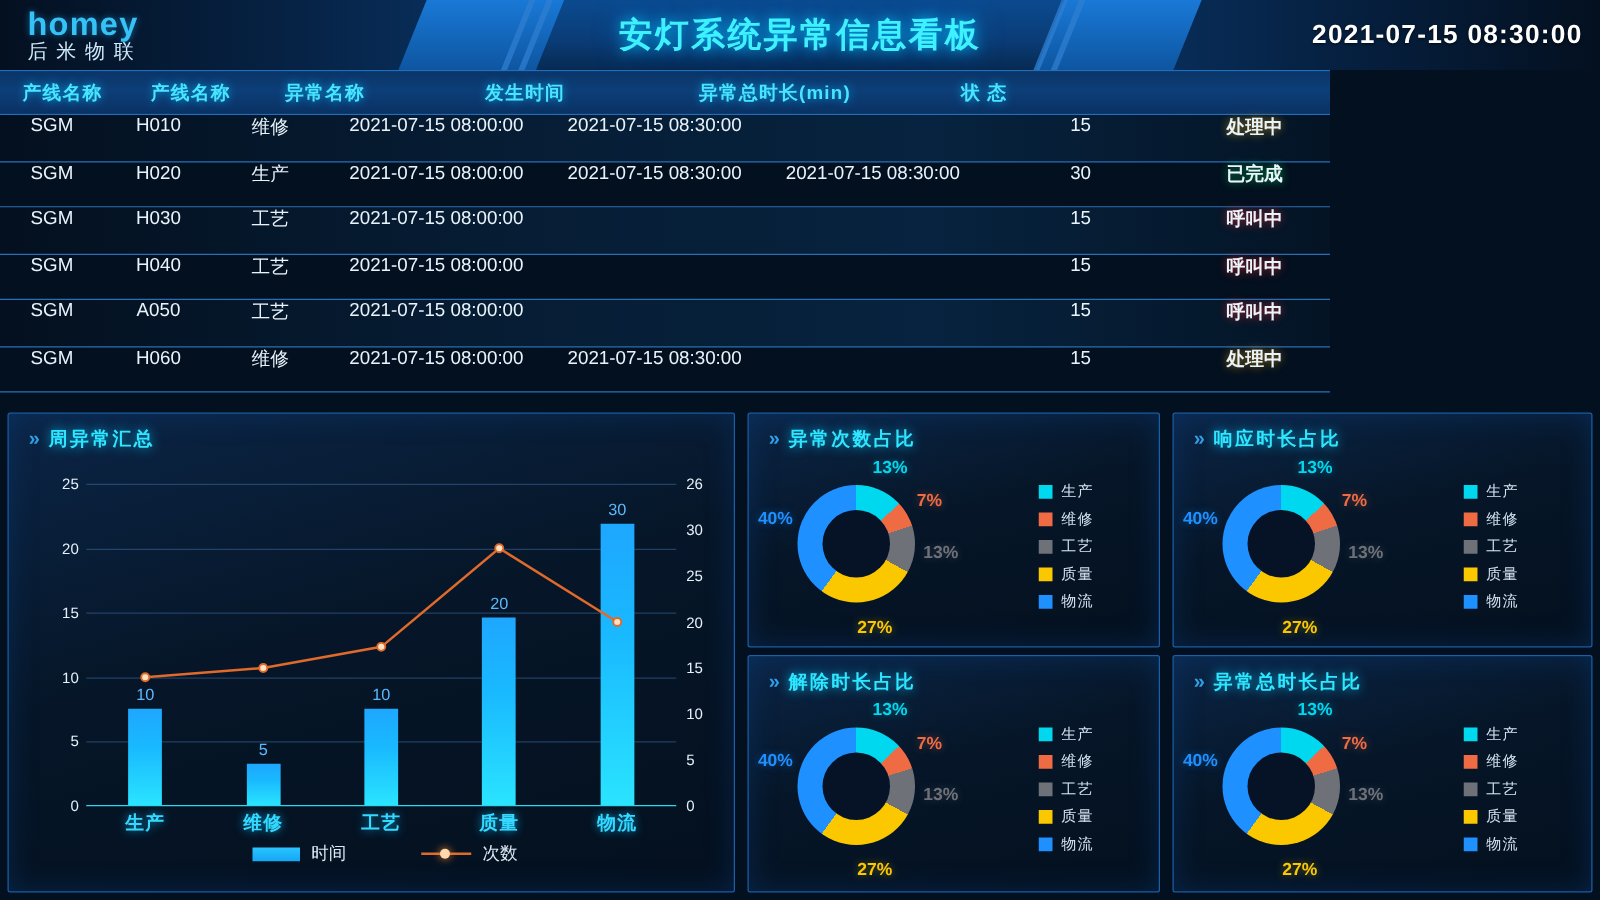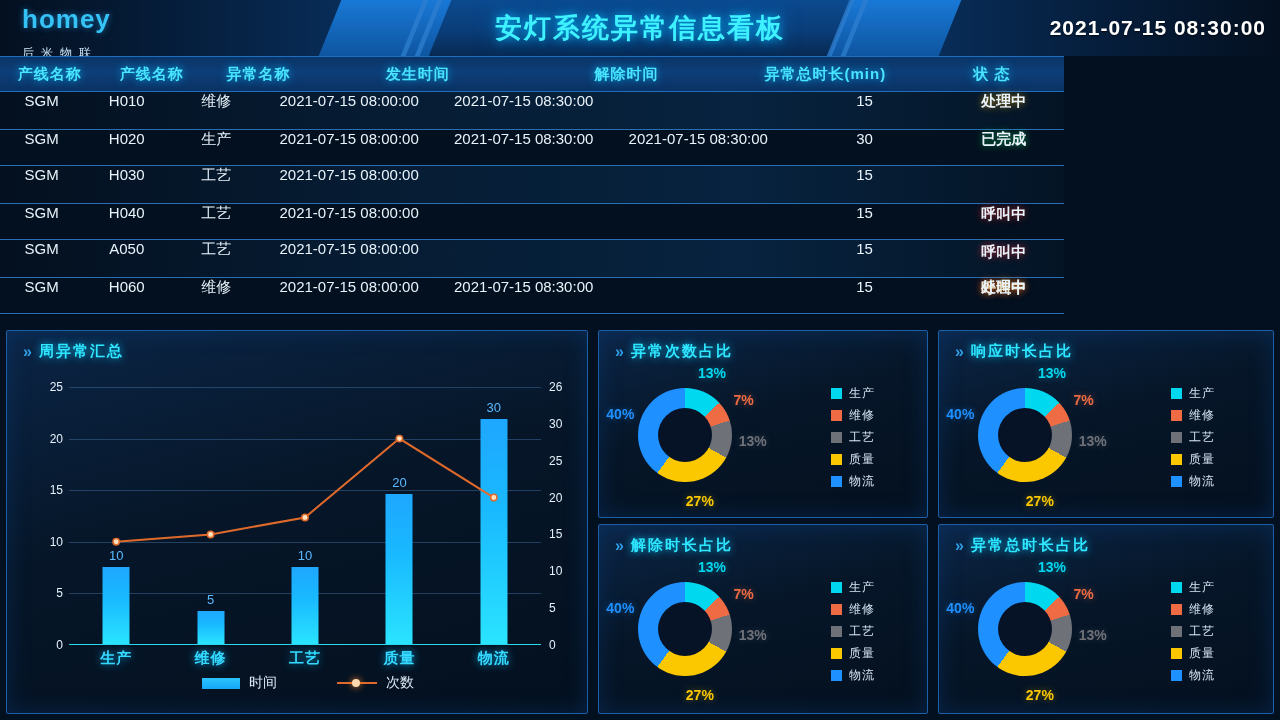--- a/index.html
+++ b/index.html
@@ -27,21 +27,21 @@
     font-size: 27px; font-weight: bold; letter-spacing: 2px;
     color: #3ff0ff; text-shadow: 0 0 10px rgba(0,200,255,.85), 0 0 22px rgba(0,150,255,.55);
     z-index: 6;
   }
   .hdr-logo { position: absolute; left: 22px; top: 6px; z-index: 7; }
   .hdr-logo .brand {
     font-size: 26px; font-weight: 600; color: #35c3f5; letter-spacing: 1px; line-height: 26px;
     text-shadow: 0 0 6px rgba(30,160,240,.6);
   }
   .hdr-logo .sub {
-    font-size: 12px; color: #cfe9fb; letter-spacing: 7px; margin-top: 14px; line-height: 14px;
+    font-size: 16px; color: #cfe9fb; letter-spacing: 7px; margin-top: 3px; line-height: 14px;
   }
   .hdr-date {
     position: absolute; right: 14px; top: 0; height: 56px; display: flex; align-items: center;
     font-size: 21px; font-weight: bold; color: #ffffff; letter-spacing: 1px; z-index: 7;
     text-shadow: 0 1px 2px rgba(0,0,0,.7);
   }
   .slash { position: absolute; top: -12px; height: 80px; width: 5px; background: #2f7fd0; opacity:.75; }
   .big-para { position: absolute; top: -10px; height: 76px; background: linear-gradient(180deg,#1b7fe0,#0c4f97); }
 
   
@@ -63,21 +63,21 @@
     background: linear-gradient(90deg,#072banana 0%);
     background: linear-gradient(90deg,#061f3a 0%,#0c3straight 2%,#113straight 3%,#0e3f76 50%,#0a2e57 80%,#061f3a 100%);
     border-top: 1px solid #2a6fb5; border-bottom: 1px solid #2a6fb5;
   }
   .trow .cell { color: #e9f3fb; font-size: 15px; text-align: center; }
   .c0 { width: 100px; } .c1 { width: 105px; } .c2 { width: 110px; }
   .c3 { width: 210px; } .c4 { width: 210px; } .c5 { width: 210px; }
   .c6 { width: 190px; } .c7 { width: 145px; }
   .st-processing { color: #ffc20e; font-weight: bold; text-shadow: 0 0 7px rgba(255,180,0,.6); }
   .st-done { color: #21e66a; font-weight: bold; text-shadow: 0 0 7px rgba(0,230,100,.6); }
-  .st-calling { color: #ff2020; font-weight: bold; text-shadow: 0 0 7px rgba(255,40,40,.65); margin-top: 39px; }
+  .st-calling { color: #ff2020; font-weight: bold; text-shadow: 0 0 7px rgba(255,40,40,.65); }
 
   
   .panel {
     position: absolute;
     background: linear-gradient(160deg,#0a2game 0%,#07172d 100%);
     background: linear-gradient(165deg,#0b2546 0%,#061628 45%,#04101f 100%);
     border: 1px solid #1b5fa8;
     border-radius: 2px;
     box-shadow: inset 0 0 22px rgba(12,70,140,.35);
   }
@@ -157,21 +157,20 @@
     <div class="hdr-title">安灯系统异常信息看板</div>
     <div class="hdr-date">2021-07-15  08:30:00</div>
   </div>
 
   <div class="table">
     <div class="thead" id="thead">
         <div class="cell c0">产线名称</div>
         <div class="cell c1">产线名称</div>
         <div class="cell c2">异常名称</div>
         <div class="cell c3">发生时间</div>
-        <div class="cell c5">解除时间</div>
         <div class="cell c6">异常总时长(min)</div>
         <div class="cell c7">状 态</div>
       </div>
     <div id="tbody">
         <div class="trow odd">
           <div class="cell c0">SGM</div>
           <div class="cell c1">H010</div>
           <div class="cell c2">维修</div>
           <div class="cell c3">2021-07-15 08:00:00</div>
           <div class="cell c4">2021-07-15 08:30:00</div>

